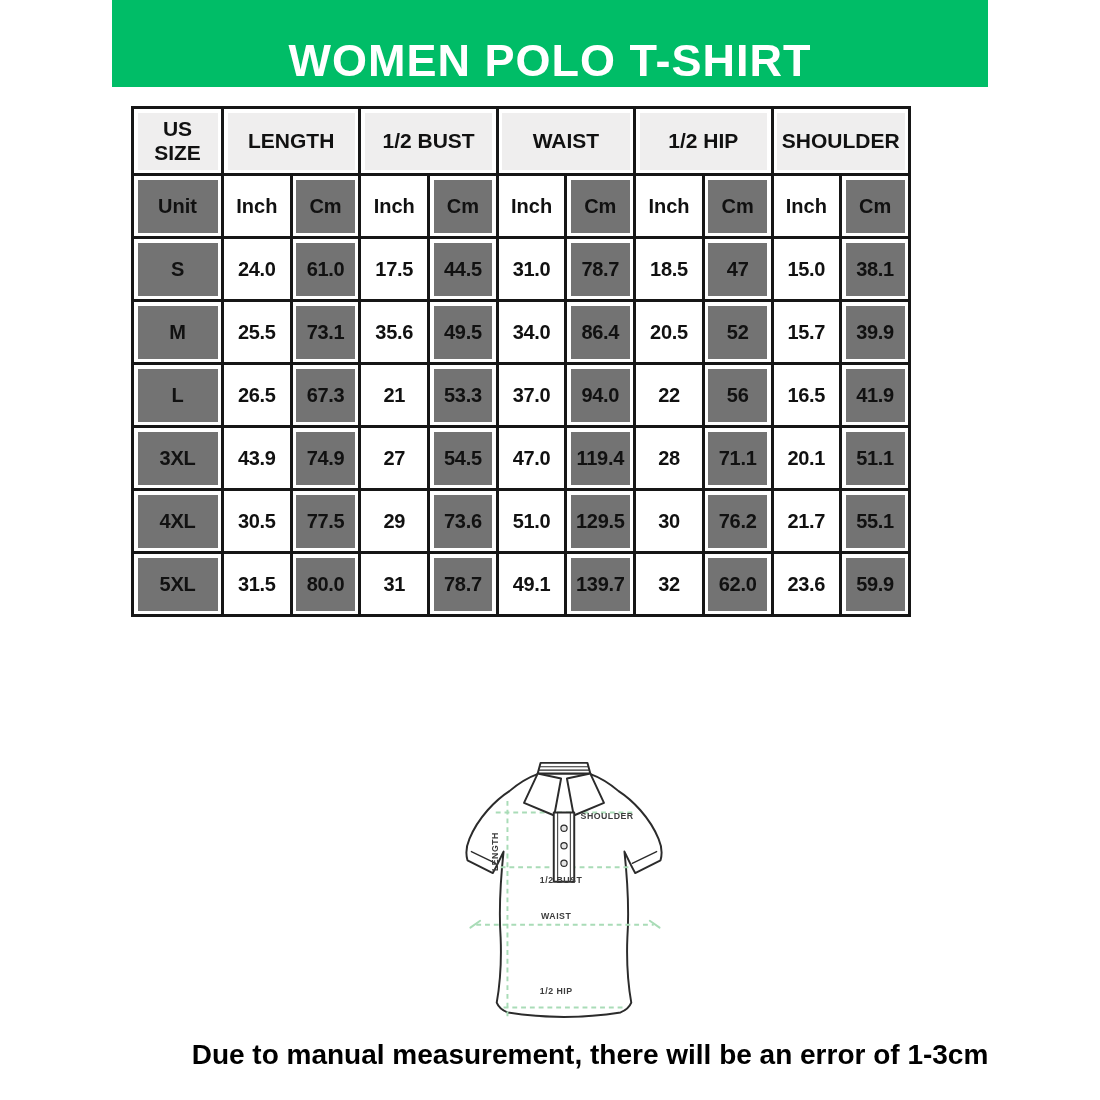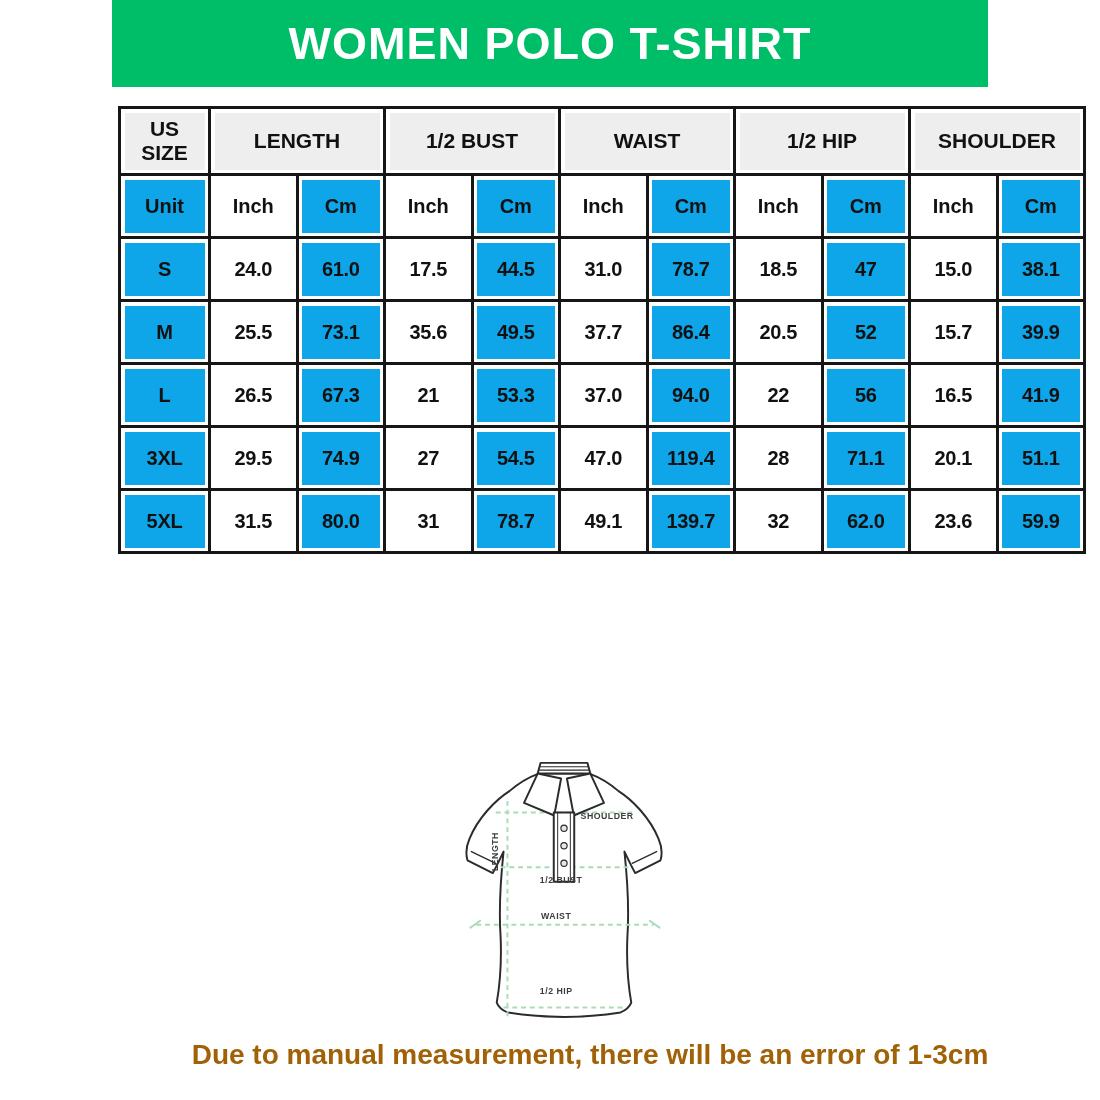--- a/index.html
+++ b/index.html
@@ -5,53 +5,53 @@
   html,body{margin:0;padding:0;}
   body{
     width:1100px;height:1100px;background:#ffffff;
     font-family:"Liberation Sans",sans-serif;position:relative;overflow:hidden;
   }
   .stage{position:absolute;inset:0;}
 
   
   .banner{
     position:absolute;left:112px;top:0;width:876px;height:87px;
-    background:#00bd67;display:flex;align-items:center;justify-content:center;
+    background:#00bd67;display:flex;align-items:flex-end;justify-content:center;
   }
   .banner h1{
     margin:0;color:#ffffff;font-size:45px;font-weight:bold;letter-spacing:1px;
   }
 
   
   table.size-table{
-    position:absolute;left:118px;top:106px;width:968px;
+    position:absolute;left:131px;top:106px;width:780px;
     border-collapse:collapse;table-layout:fixed;
   }
   .size-table th,.size-table td{
     border:3px solid #161616;
     font-weight:bold;color:#111111;text-align:center;vertical-align:middle;
     padding:4px;background-clip:content-box;overflow:hidden;
   }
   .size-table thead .group-row th{height:56px;font-size:21px;background-color:#efeeee;}
   .size-table thead .unit-row th{height:52px;font-size:20px;}
   .size-table tbody td{height:52px;font-size:20px;letter-spacing:-0.3px;}
-  .size-table .shade{background-color:#0ea5e9;}
+  .size-table .shade{background-color:#737373;}
 
   
   .diagram{position:absolute;left:447px;top:757px;width:234px;height:273px;}
   .diagram svg{width:100%;height:100%;}
   .diag-label{
     font-family:"Liberation Sans",sans-serif;font-size:9px;font-weight:bold;
     fill:#3c3c3c;letter-spacing:0.5px;
   }
 
   
   .note{
     position:absolute;left:90px;top:1039px;width:1000px;
-    text-align:center;font-size:28px;font-weight:bold;color:#a16207;
+    text-align:center;font-size:28px;font-weight:bold;color:#000000;
   }
 </style>
 </head>
 <body>
 
 <div class="stage">
 
   <div class="banner">
     <h1>WOMEN POLO T-SHIRT</h1>
   </div>
@@ -106,21 +106,21 @@
           <td class="shade">47</td>
           <td>15.0</td>
           <td class="shade">38.1</td>
         </tr>
         <tr>
           <td class="shade">M</td>
           <td>25.5</td>
           <td class="shade">73.1</td>
           <td>35.6</td>
           <td class="shade">49.5</td>
-          <td>37.7</td>
+          <td>34.0</td>
           <td class="shade">86.4</td>
           <td>20.5</td>
           <td class="shade">52</td>
           <td>15.7</td>
           <td class="shade">39.9</td>
         </tr>
         <tr>
           <td class="shade">L</td>
           <td>26.5</td>
           <td class="shade">67.3</td>
@@ -128,30 +128,43 @@
           <td class="shade">53.3</td>
           <td>37.0</td>
           <td class="shade">94.0</td>
           <td>22</td>
           <td class="shade">56</td>
           <td>16.5</td>
           <td class="shade">41.9</td>
         </tr>
         <tr>
           <td class="shade">3XL</td>
-          <td>29.5</td>
+          <td>43.9</td>
           <td class="shade">74.9</td>
           <td>27</td>
           <td class="shade">54.5</td>
           <td>47.0</td>
           <td class="shade">119.4</td>
           <td>28</td>
           <td class="shade">71.1</td>
           <td>20.1</td>
           <td class="shade">51.1</td>
+        </tr>
+        <tr>
+          <td class="shade">4XL</td>
+          <td>30.5</td>
+          <td class="shade">77.5</td>
+          <td>29</td>
+          <td class="shade">73.6</td>
+          <td>51.0</td>
+          <td class="shade">129.5</td>
+          <td>30</td>
+          <td class="shade">76.2</td>
+          <td>21.7</td>
+          <td class="shade">55.1</td>
         </tr>
         <tr>
           <td class="shade">5XL</td>
           <td>31.5</td>
           <td class="shade">80.0</td>
           <td>31</td>
           <td class="shade">78.7</td>
           <td>49.1</td>
           <td class="shade">139.7</td>
           <td>32</td>

